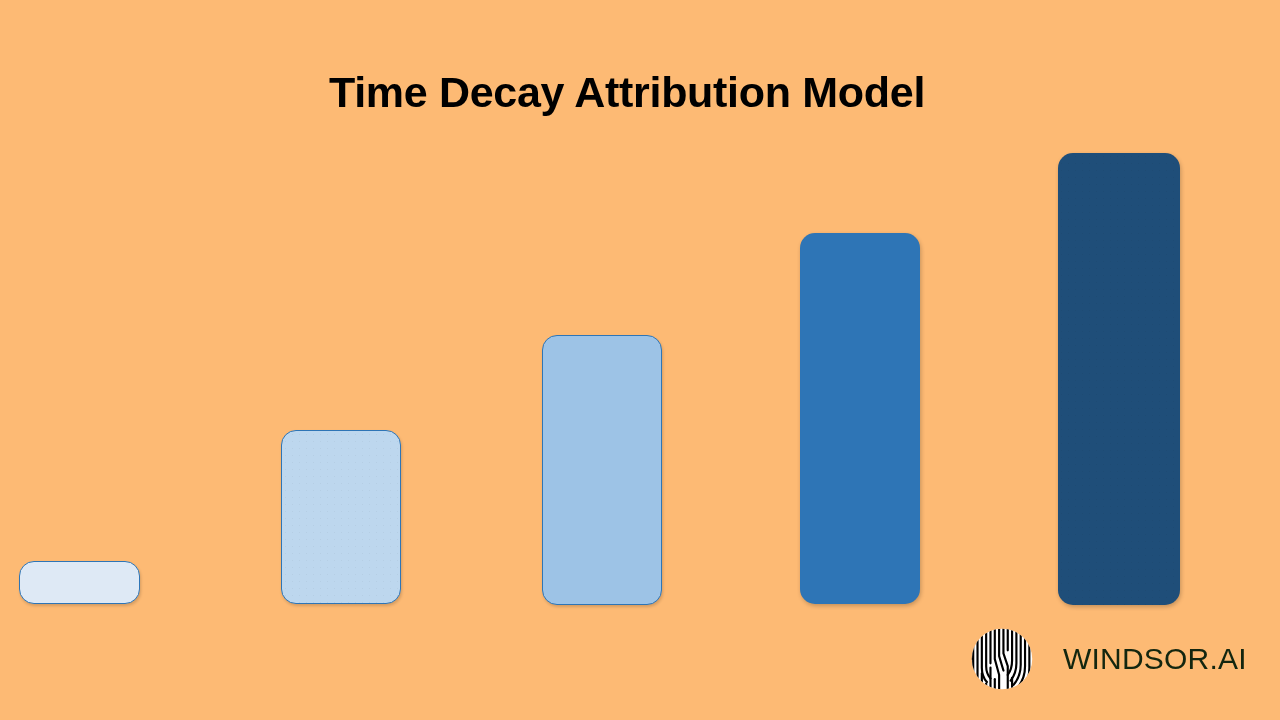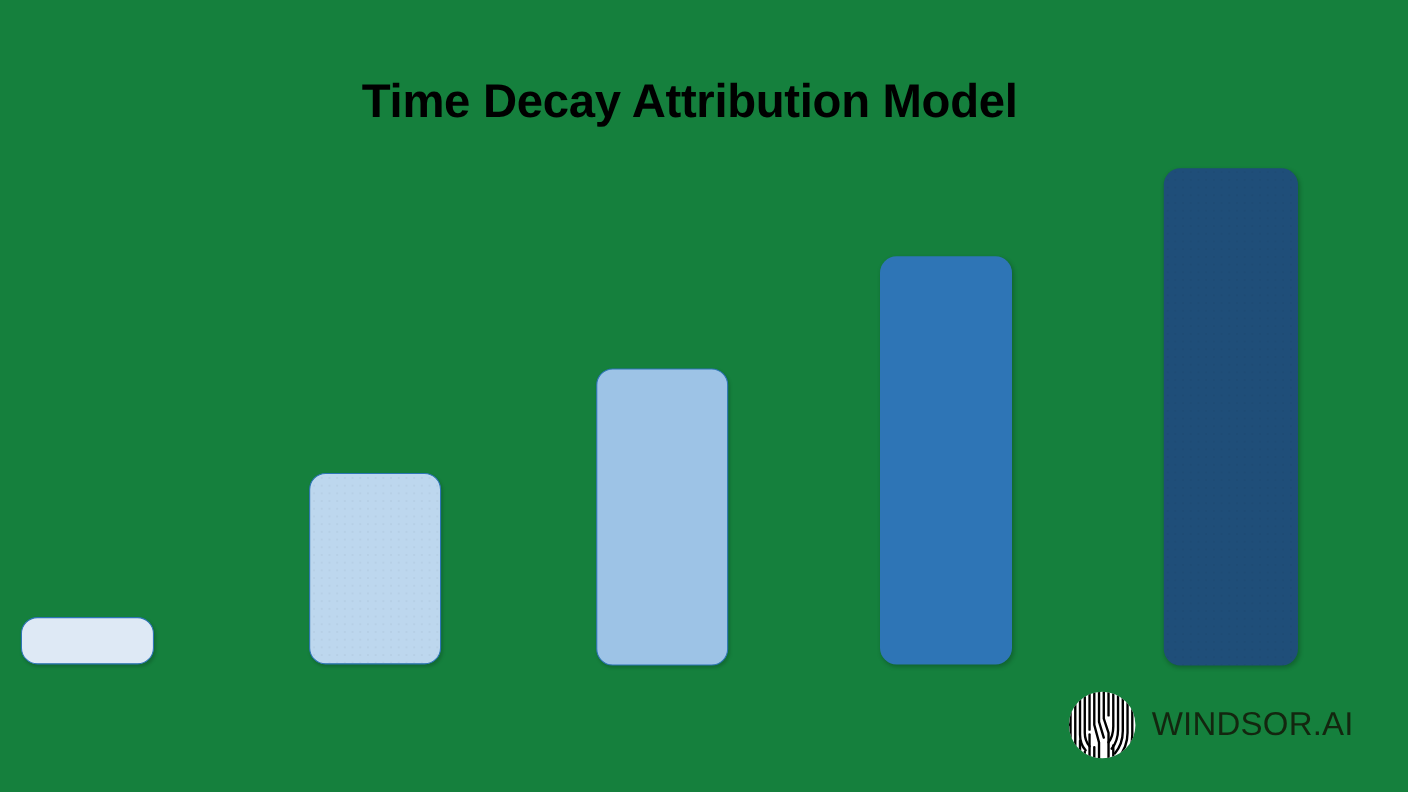--- a/index.html
+++ b/index.html
@@ -11,21 +11,21 @@
     height: 720px;
     background: #ffffff;
     font-family: "Liberation Sans", sans-serif;
     overflow: hidden;
   }
 
   #slide {
     position: relative;
     width: 1280px;
     height: 720px;
-    background: #15803d;
+    background: #fdba74;
   }
 
   
   #chart-title {
     position: absolute;
     left: 0;
     top: 68px;
     width: 1254px;
     text-align: center;
     font-size: 43px;
@@ -73,21 +73,21 @@
     pointer-events: none;
   }
 
   
   #logo {
     position: absolute;
     left: 966px;
     top: 623px;
     display: flex;
     align-items: center;
-    gap: 9px;
+    gap: 25px;
     justify-content: flex-end;
   }
   #logo-mark {
     width: 72px;
     height: 72px;
     flex: 0 0 auto;
     display: block;
   }
   #logo-text {
     font-family: "Liberation Sans", sans-serif;

